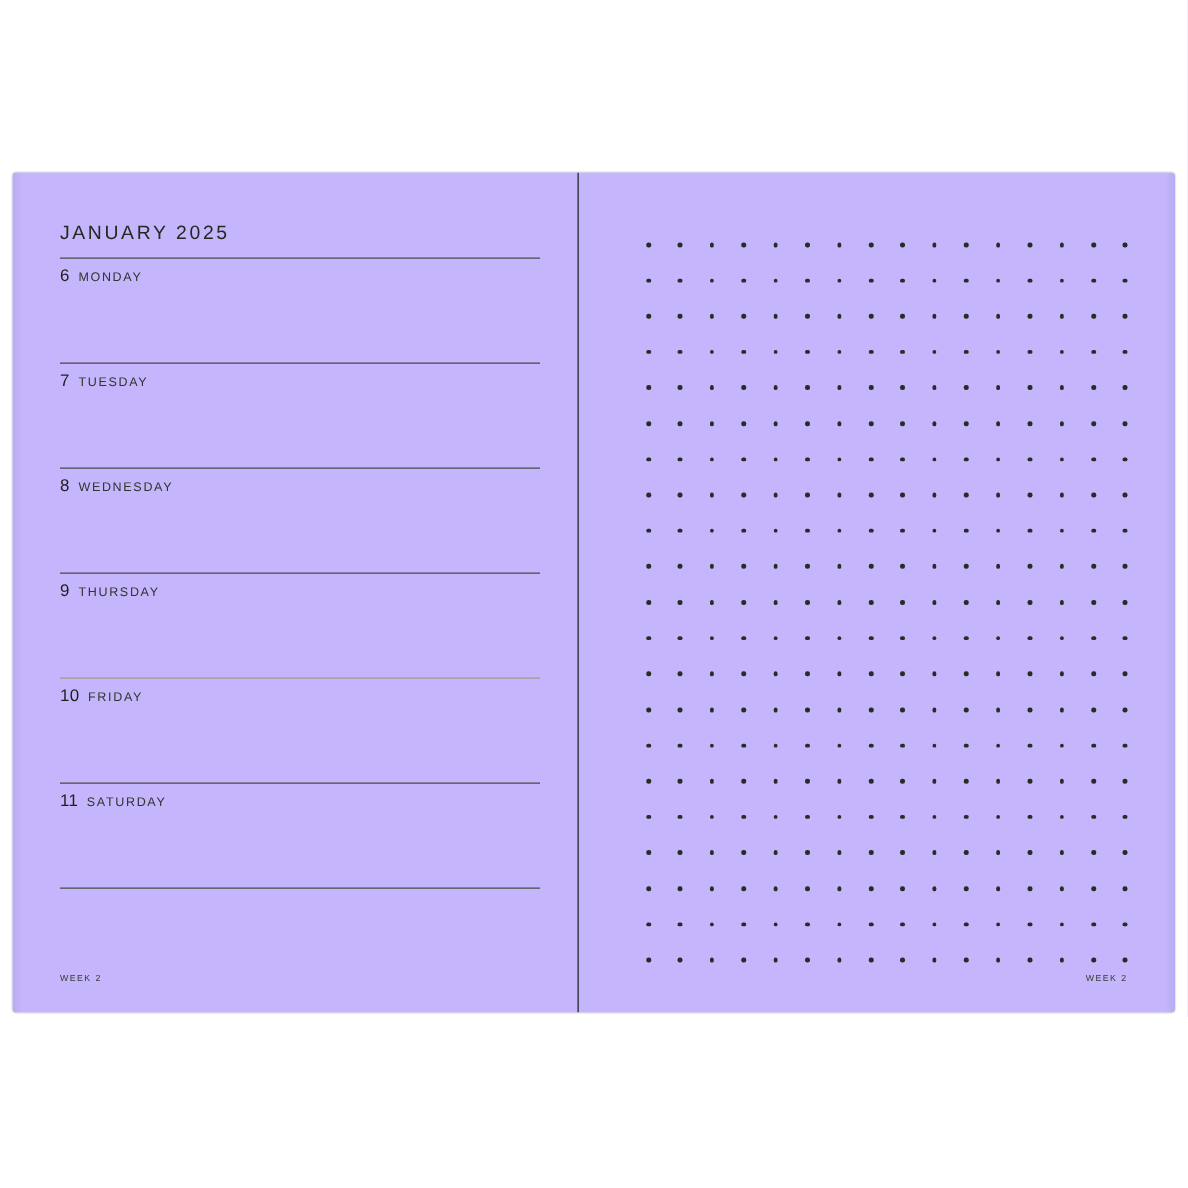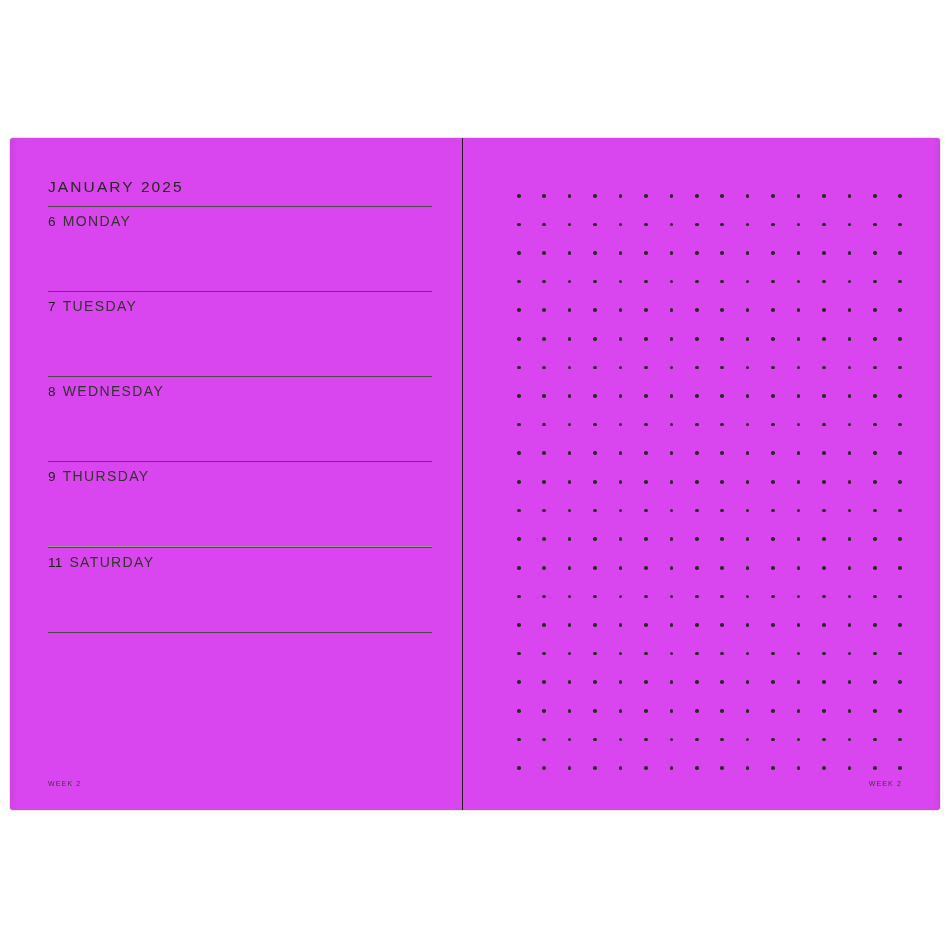--- a/index.html
+++ b/index.html
@@ -13,21 +13,21 @@
     font-family: "Liberation Sans", sans-serif;
     -webkit-font-smoothing: antialiased;
   }
 
   #planner-spread {
     position: absolute;
     left: 10px;
     top: 138px;
     width: 930px;
     height: 672px;
-    background: #d946ef;
+    background: #c4b5fd;
     border-radius: 3px;
     box-shadow: 0 0 0 1px #e8e8dd;
     display: flex;
     overflow: hidden;
     gap: 24px;
   }
 
   
   #planner-spread::before {
     content: "";
@@ -92,21 +92,21 @@
   }
 
   .day-num {
     font-size: 13.5px;
     color: #1e1f1a;
     font-weight: 400;
     letter-spacing: 0.2px;
   }
 
   .day-name {
-    font-size: 14px;
+    font-size: 10px;
     letter-spacing: 1.35px;
     color: #33342c;
     margin-left: 7px;
     text-transform: uppercase;
   }
 
   .day-body {
     height: 62px;
   }
 
@@ -197,20 +197,27 @@
 
     <div class="day-block">
       <div class="day-head">
         <span class="day-num">9</span>
         <span class="day-name">THURSDAY</span>
       </div>
       <div class="day-body"></div>
     </div>
     <div class="rule-light"></div>
 
+    <div class="day-block">
+      <div class="day-head">
+        <span class="day-num">10</span>
+        <span class="day-name">FRIDAY</span>
+      </div>
+      <div class="day-body"></div>
+    </div>
     <div class="rule"></div>
 
     <div class="weekend-row">
       <div class="weekend-col">
         <div class="day-head">
           <span class="day-num">11</span>
           <span class="day-name">SATURDAY</span>
         </div>
         <div class="day-body"></div>
       </div>

